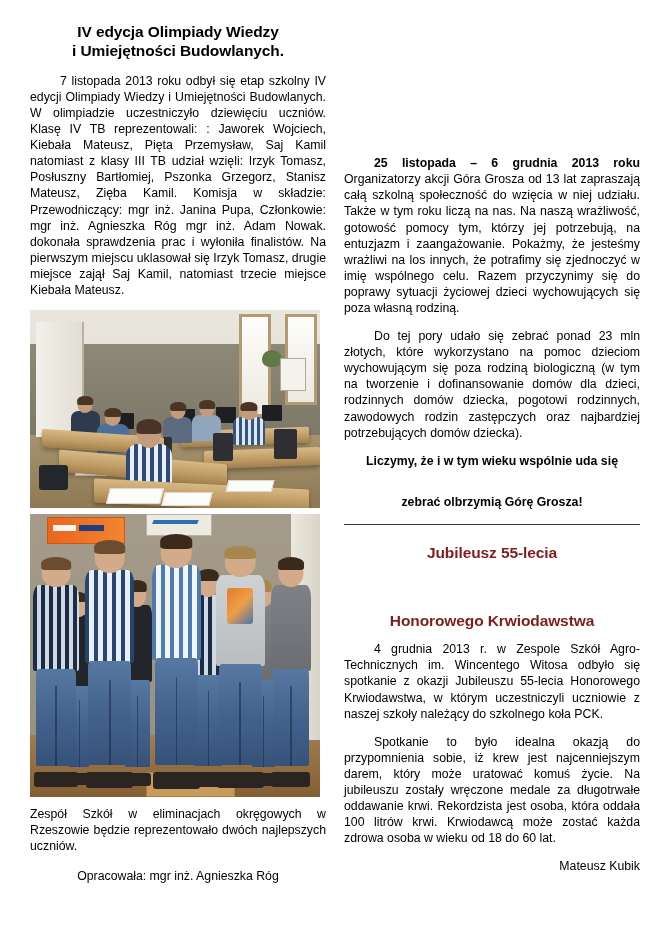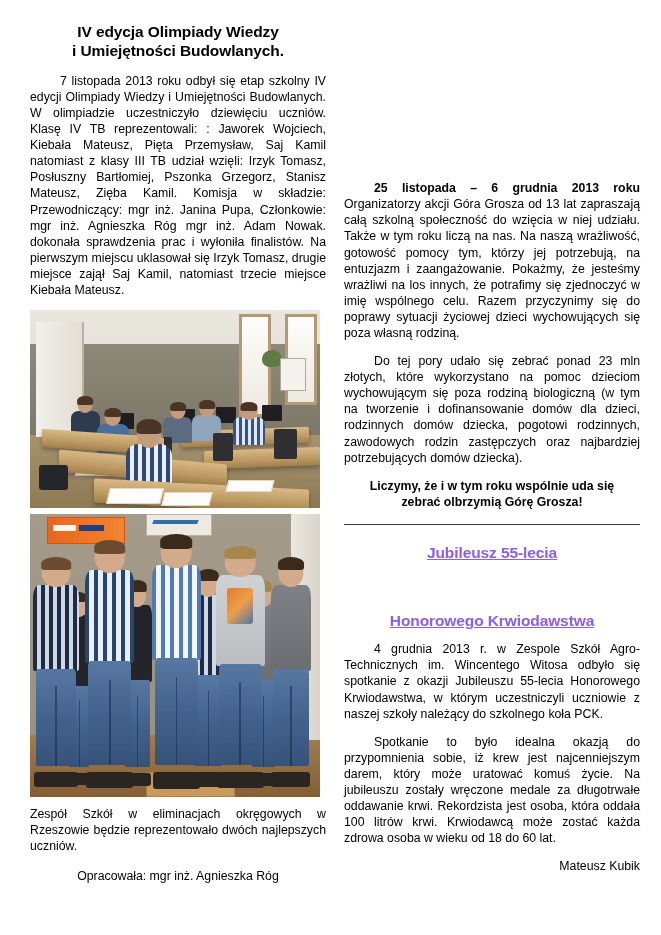--- a/index.html
+++ b/index.html
@@ -65,21 +65,21 @@
   }
   p.body:last-child { margin-bottom: 0; }
 
   p.body-center-bold {
     font-size: 12.3px;
     line-height: 1.31;
     text-align: center;
     font-weight: bold;
     margin: 0 0 12px 0;
   }
-  p.body-center-bold .l2 { display: block; }
+  p.body-center-bold .l2 { display: block; margin-top: 25px; }
 
   p.signature {
     font-size: 12.3px;
     line-height: 1.31;
     text-align: right;
     margin: 0 0 10px 0;
   }
   p.signature-mid {
     font-size: 12.3px;
     line-height: 1.31;
@@ -476,28 +476,28 @@
     </div>
 
     <div class="col">
 
 
       <p class="body"><span class="lead">25 listopada – 6 grudnia 2013 roku</span><span> Organizatorzy akcji Góra Grosza od 13 lat zapraszają całą szkolną społeczność  do wzięcia w niej udziału. Także w tym roku liczą na nas. Na naszą wrażliwość, gotowość pomocy tym, którzy jej potrzebują, na entuzjazm i zaangażowanie. Pokażmy, że jesteśmy wrażliwi na los innych, że potrafimy się zjednoczyć w imię wspólnego celu. Razem przyczynimy się do poprawy sytuacji życiowej dzieci wychowujących się poza własną rodziną.</span></p>
 
       <p class="body">Do tej pory udało się zebrać ponad 23 mln złotych, które wykorzystano na pomoc dzieciom wychowującym się poza rodziną biologiczną (w tym na tworzenie i dofinansowanie domów dla dzieci, rodzinnych domów dziecka, pogotowi rodzinnych, zawodowych rodzin zastępczych oraz najbardziej potrzebujących domów dziecka).</p>
 
       <p class="body-center-bold">
-        <span>Liczymy, że i w tym roku wspólnie uda się</span>
+        <span>Liczymy, że i w tym wieku wspólnie uda się</span>
         <span class="l2">zebrać olbrzymią Górę Grosza!</span>
       </p>
 
 
       <hr class="rule">
 
-      <h1 class="h-red" style="color: #8b5cf6; text-decoration: underline;">
+      <h1 class="h-red" style="color: #7f1d1d;">
         <span>Jubileusz 55-lecia</span>
         <span class="l2">Honorowego Krwiodawstwa</span>
       </h1>
 
       <p class="body">4 grudnia 2013 r.  w Zespole Szkół Agro-Technicznych im. Wincentego Witosa odbyło się spotkanie z okazji Jubileuszu 55-lecia Honorowego Krwiodawstwa, w którym uczestniczyli uczniowie z naszej szkoły należący do szkolnego koła PCK.</p>
       <p class="body">Spotkanie to było idealna okazją do przypomnienia sobie, iż krew jest najcenniejszym darem, który może uratować komuś życie. Na jubileuszu zostały wręczone medale za długotrwałe oddawanie krwi. Rekordzista jest osoba, która oddała 100 litrów krwi. Krwiodawcą może zostać każda zdrowa osoba w wieku od 18 do 60 lat.</p>
 
       <p class="signature">Mateusz Kubik</p>
     </div>
 

